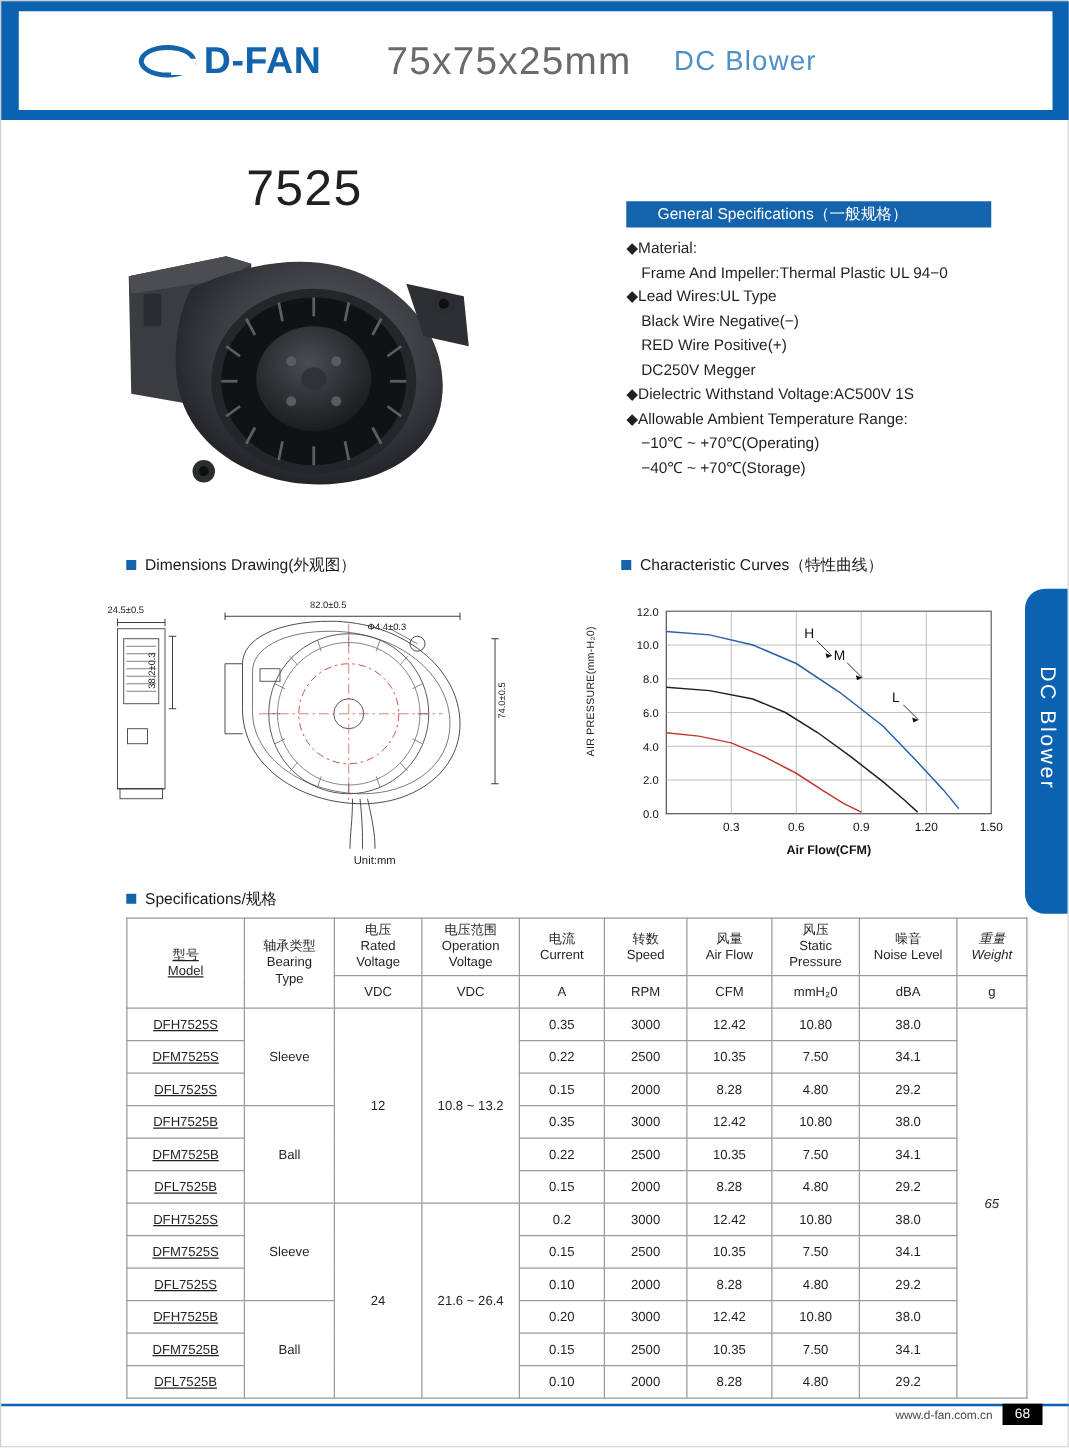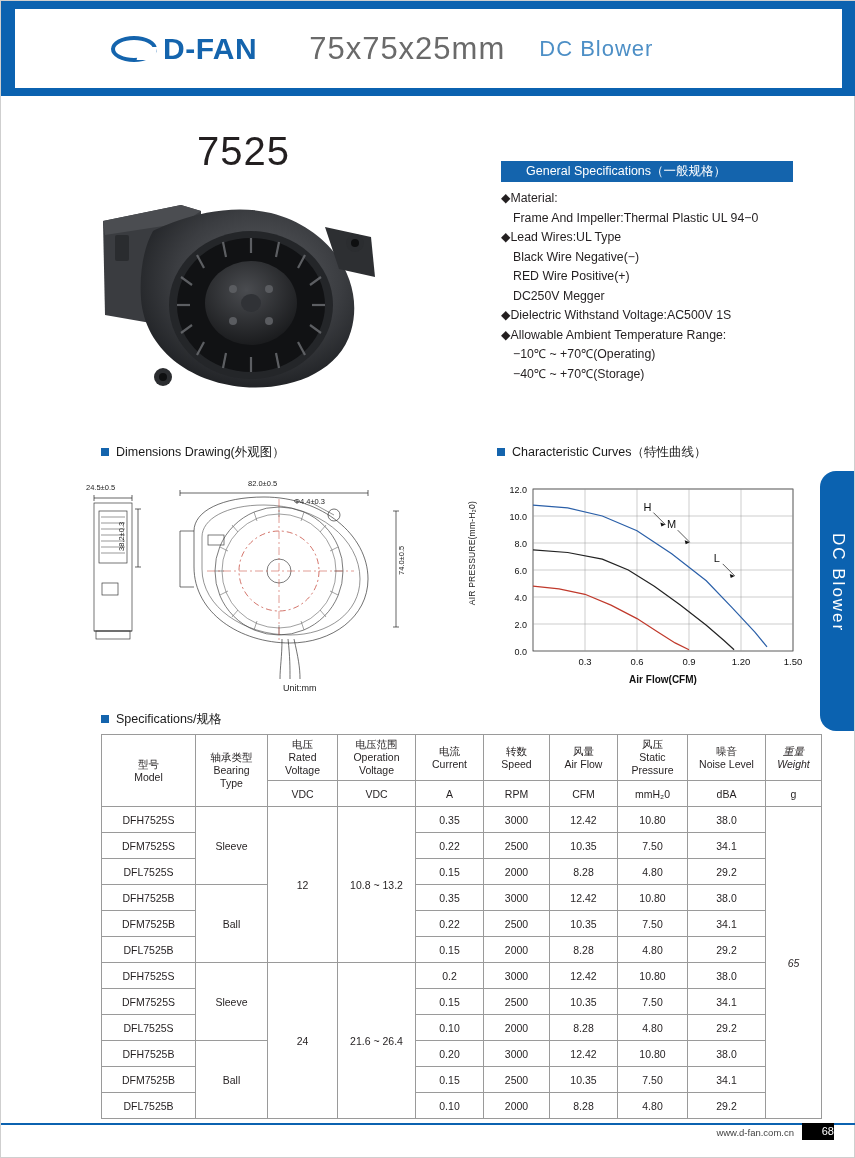--- a/index.html
+++ b/index.html
@@ -100,42 +100,42 @@
     position:absolute; left:100px; top:733px;
     border-collapse:collapse; font-size:10.5px; color:#231f20;
     background:#fff;
   }
   table.spec td, table.spec th {
     border:1px solid #9a9a9a; text-align:center; font-weight:normal;
     padding:0;
   }
   table.spec th { height:46px; line-height:13px; font-size:10.5px; }
   table.spec td { height:26px; }
-  .col-model { width:94px; }
+  .col-model { width:94px;text-decoration:underline; }
   .col-bearing { width:72px; }
   .col-rv { width:70px; }
   .col-ov { width:78px; }
   .col-cur { width:68px; }
   .col-spd { width:66px; }
   .col-af { width:68px; }
   .col-sp { width:70px; }
   .col-nl { width:78px; }
   .col-wt { width:56px;font-style:italic; }
   .model-cell { text-align:left; padding-left:9px; }
   .unit-row td { height:20px; }
   
   .footer-line {
     position:absolute; left:0; top:1122px; width:855px; height:2px; background:#0b62b0;
   }
   .footer-site {
     position:absolute; right:60px; top:1126px; font-size:9.5px; color:#444;
   }
   .page-num {
     position:absolute; right:20px; top:1122px; width:32px; height:17px;
-    background:#000; color:#fff; font-size:11px; text-align:right; line-height:17px;
+    background:#000; color:#fff; font-size:11px; text-align:center; line-height:17px;
   }
   .unit-mm {
     position:absolute; left:282px; top:682px; font-size:9px; color:#222;
   }
 </style>
 </head>
 <body>
 
 <div class="page">
 

